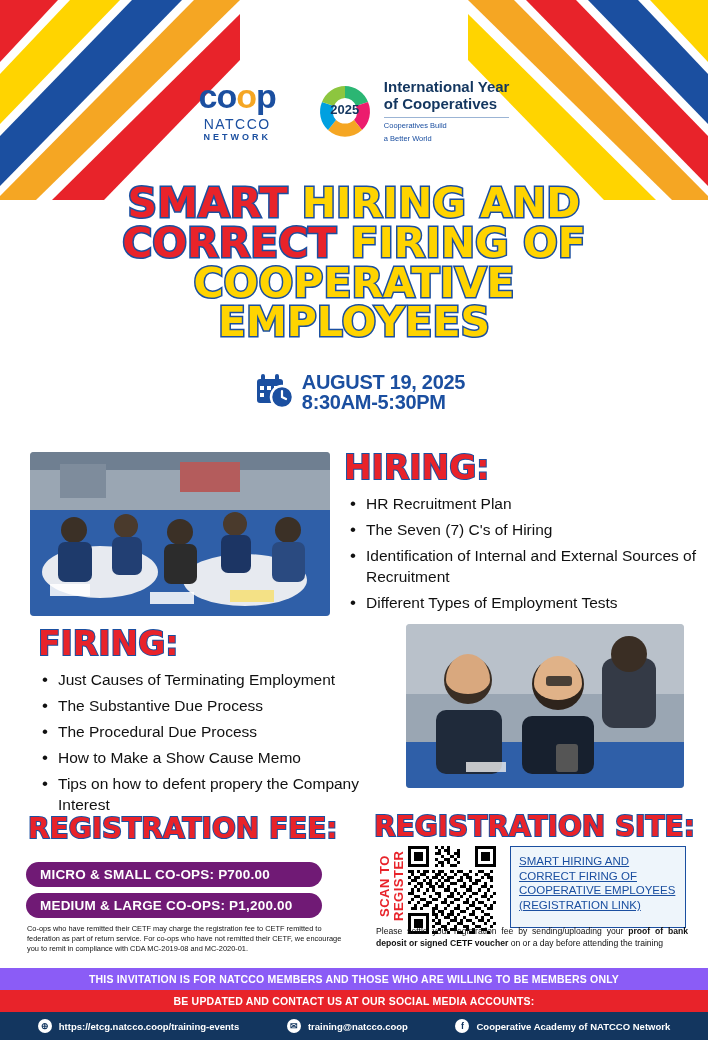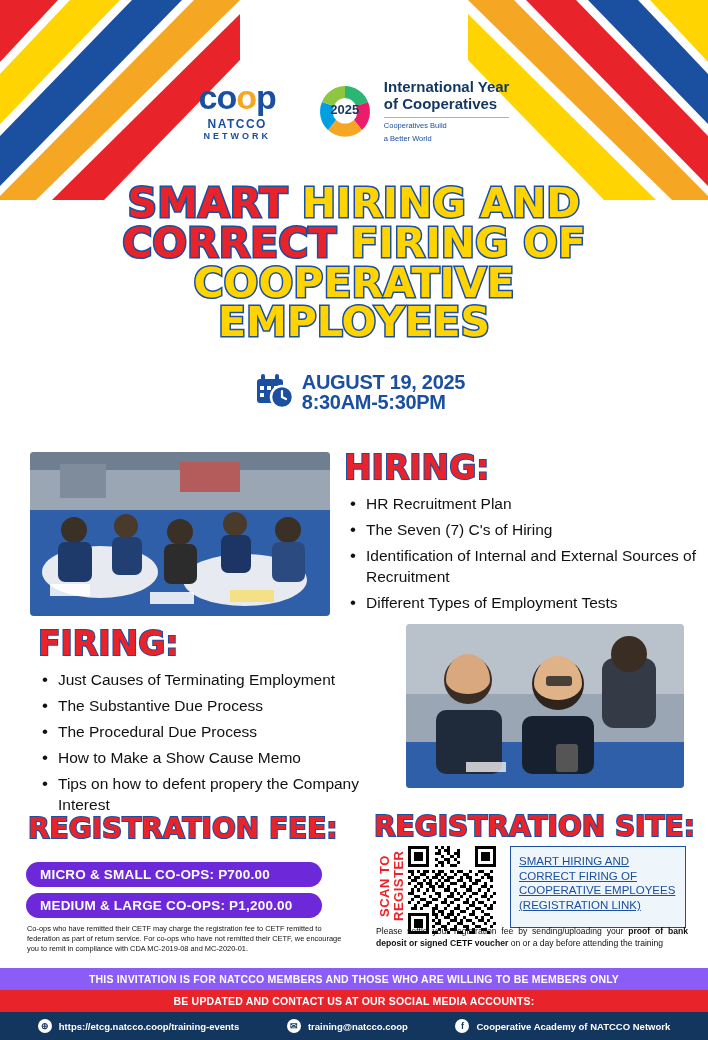--- a/index.html
+++ b/index.html
@@ -21,21 +21,21 @@
     position: absolute; top: 78px; left: 0; right: 0;
     display: flex; justify-content: center; align-items: center; gap: 38px;
     z-index: 5;
   }
   .coop-logo { text-align: center; }
   .coop-word { font-size: 34px; font-weight: bold; letter-spacing: -1px; line-height: 1; }
   .coop-word .c { color: #1b4fa0; }
   .coop-word .o1 { color: #1b4fa0; }
   .coop-word .o2 { color: #f5a623; }
   .coop-word .p { color: #1b4fa0; }
-  .coop-sub { font-size: 12px; color: #1b4fa0; font-weight: bold; letter-spacing: 1.5px; margin-top: 3px; }
+  .coop-sub { font-size: 14px; color: #1b4fa0; font-weight: normal; letter-spacing: 1.5px; margin-top: 3px; }
   .coop-sub2 { font-size: 9px; color: #1b4fa0; font-weight: bold; letter-spacing: 3px; }
 
   .iyc { display: flex; align-items: center; gap: 8px; }
   .iyc-mark { position: relative; width: 62px; height: 58px; }
   .iyc-year { position: absolute; left: 0; right: 0; top: 20px; text-align: center; font-size: 13px; font-weight: bold; color: #13365f; }
   .iyc-text .t1 { font-size: 15px; font-weight: bold; color: #13365f; line-height: 1.15; }
   .iyc-text .t2 { font-size: 7.5px; color: #1b4fa0; line-height: 1.25; margin-top: 4px; border-top: 1px solid #9bb4d4; padding-top: 3px; }
 
   
   .title-block {
@@ -92,21 +92,21 @@
 
   
   .regfee-head {
     position: absolute; left: 28px; top: 812px;
     font-family: "DejaVu Sans", sans-serif;
     font-size: 28px; font-weight: bold; color: #e8232a;
     -webkit-text-stroke: 2px #1b4fa0; paint-order: stroke fill;
   }
   .fee-pill {
     position: absolute; left: 26px; width: 296px; height: 25px;
-    background: #6d28d9; border-radius: 13px;
+    background: #701a75; border-radius: 13px;
     color: #fff; font-size: 13.5px; font-weight: bold;
     display: flex; align-items: center; padding-left: 14px; letter-spacing: 0.2px;
   }
   .fee-pill.p1 { top: 862px; }
   .fee-pill.p2 { top: 893px; }
   .fee-note {
     position: absolute; left: 27px; top: 924px; width: 320px;
     font-size: 7.4px; color: #111; line-height: 1.32;
   }
 

